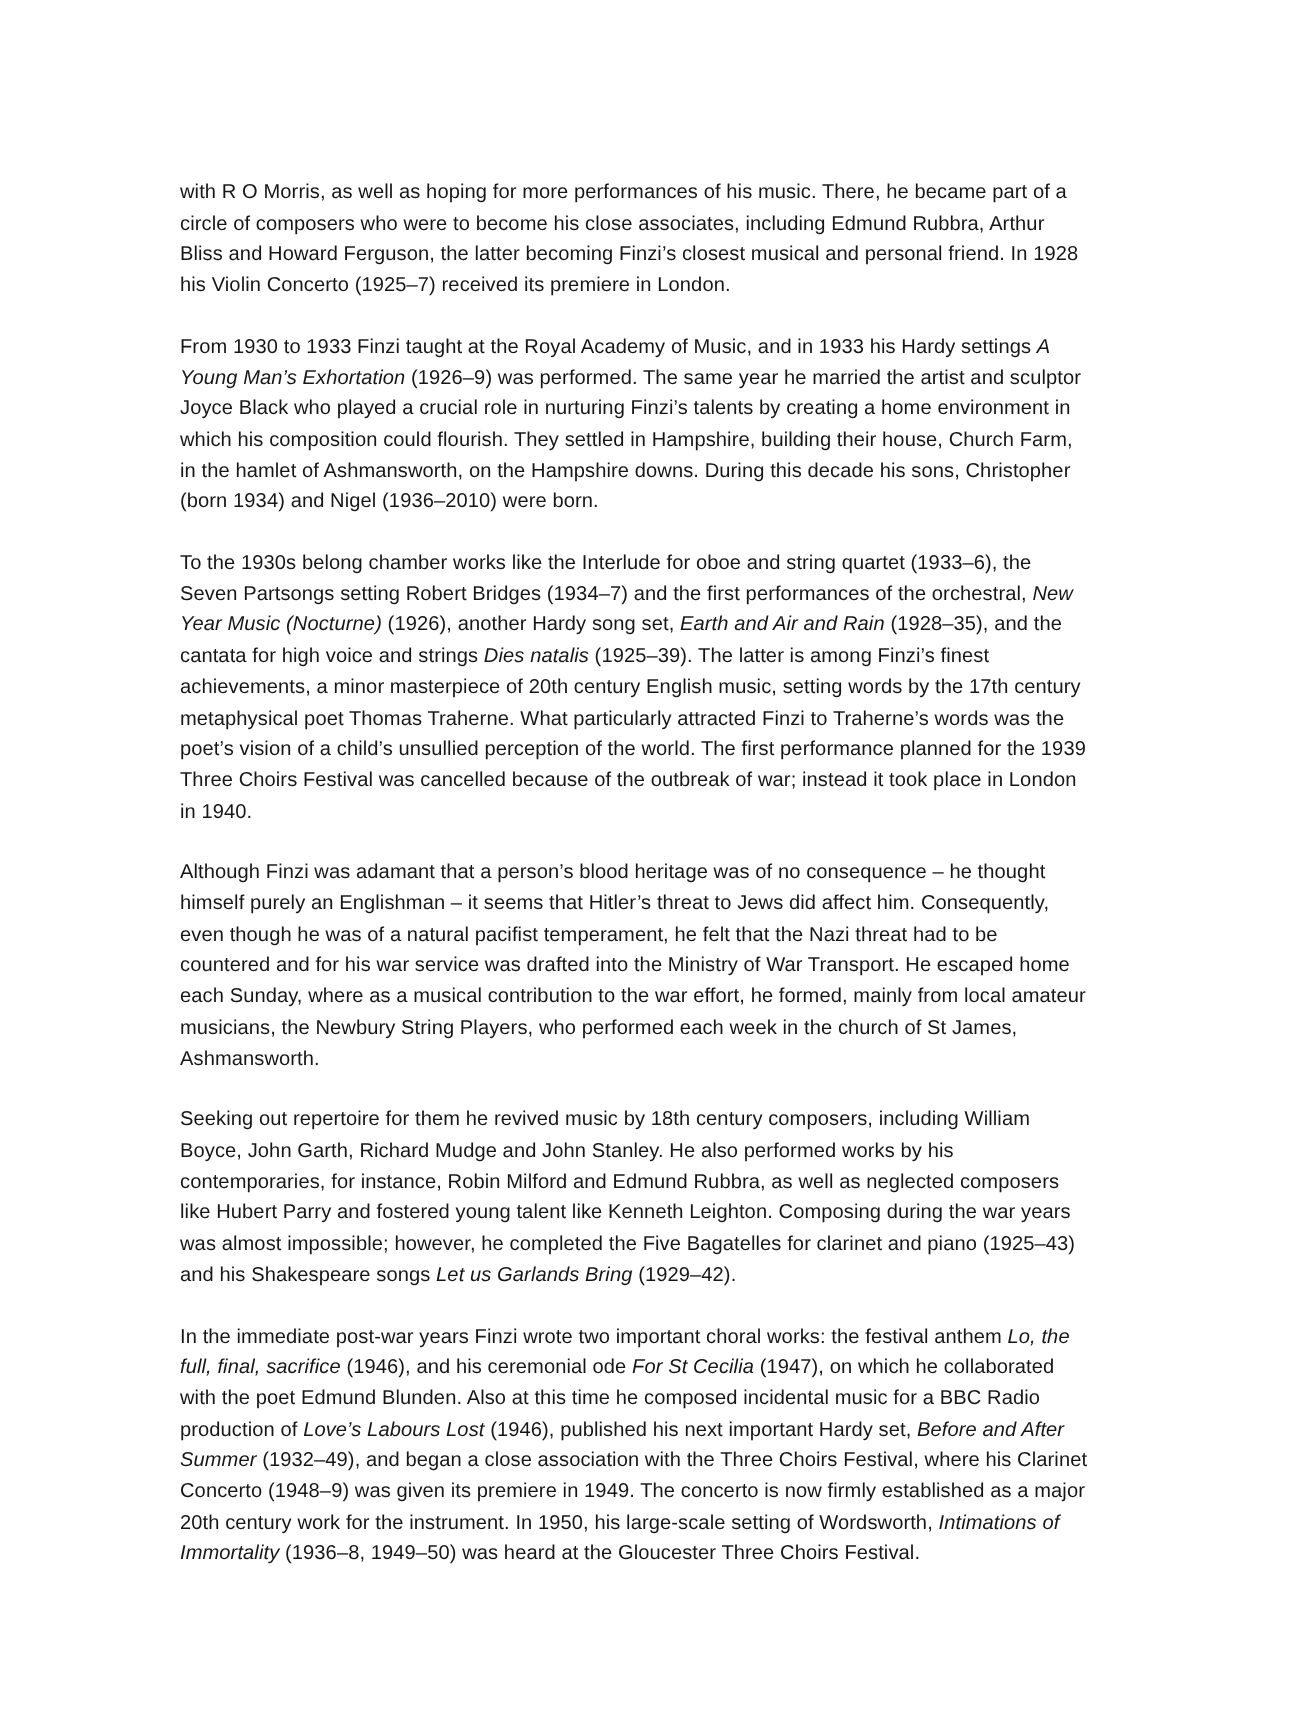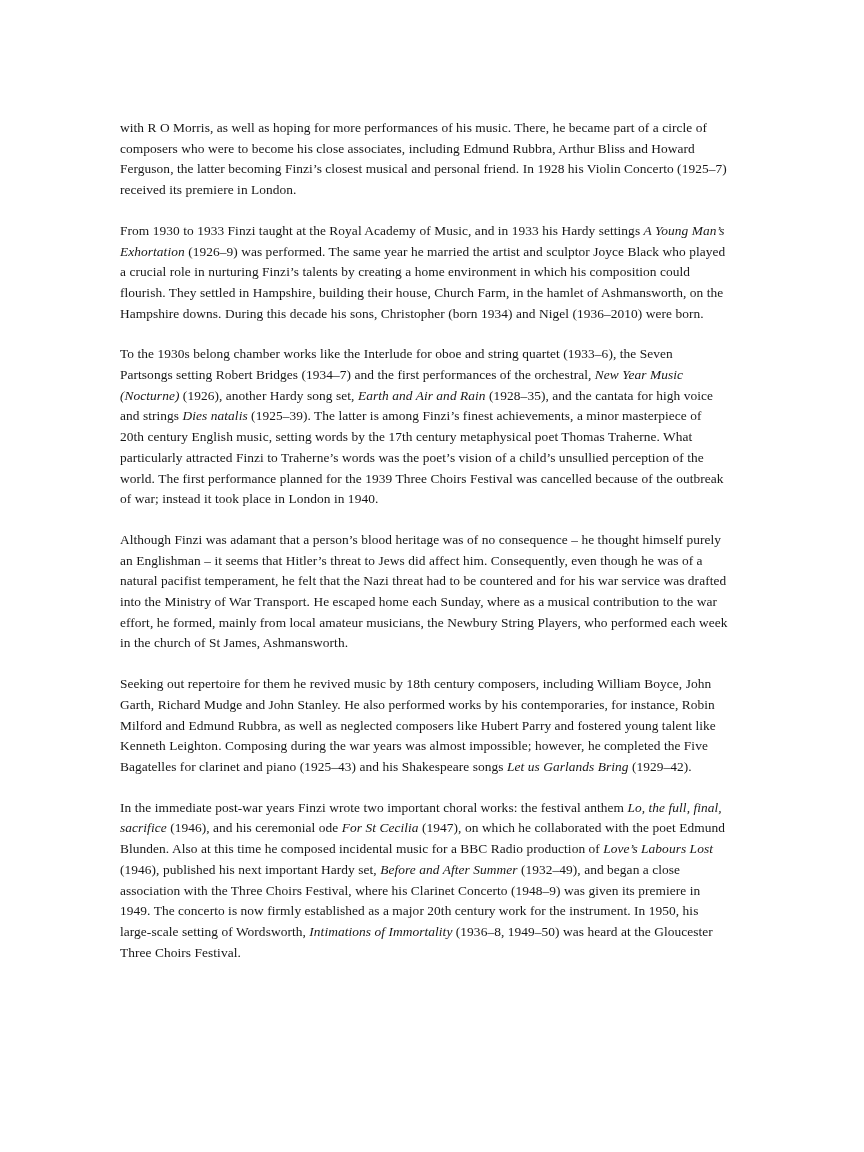--- a/index.html
+++ b/index.html
@@ -15,21 +15,20 @@
   }
   .page {
     width: 864px;
     height: 1152px;
     box-sizing: border-box;
     padding: 118px 120px 0 120px;
     position: relative;
   }
   .doc-body {
     width: 608px;
-    font-family: Liberation Serif, serif;
   }
   p.para {
     margin: 0 0 20px 0;
     font-size: 13.4px;
     line-height: 1.545;
     text-align: left;
     letter-spacing: 0.005em;
     color: #161616;
   }
   p.para:last-child {

